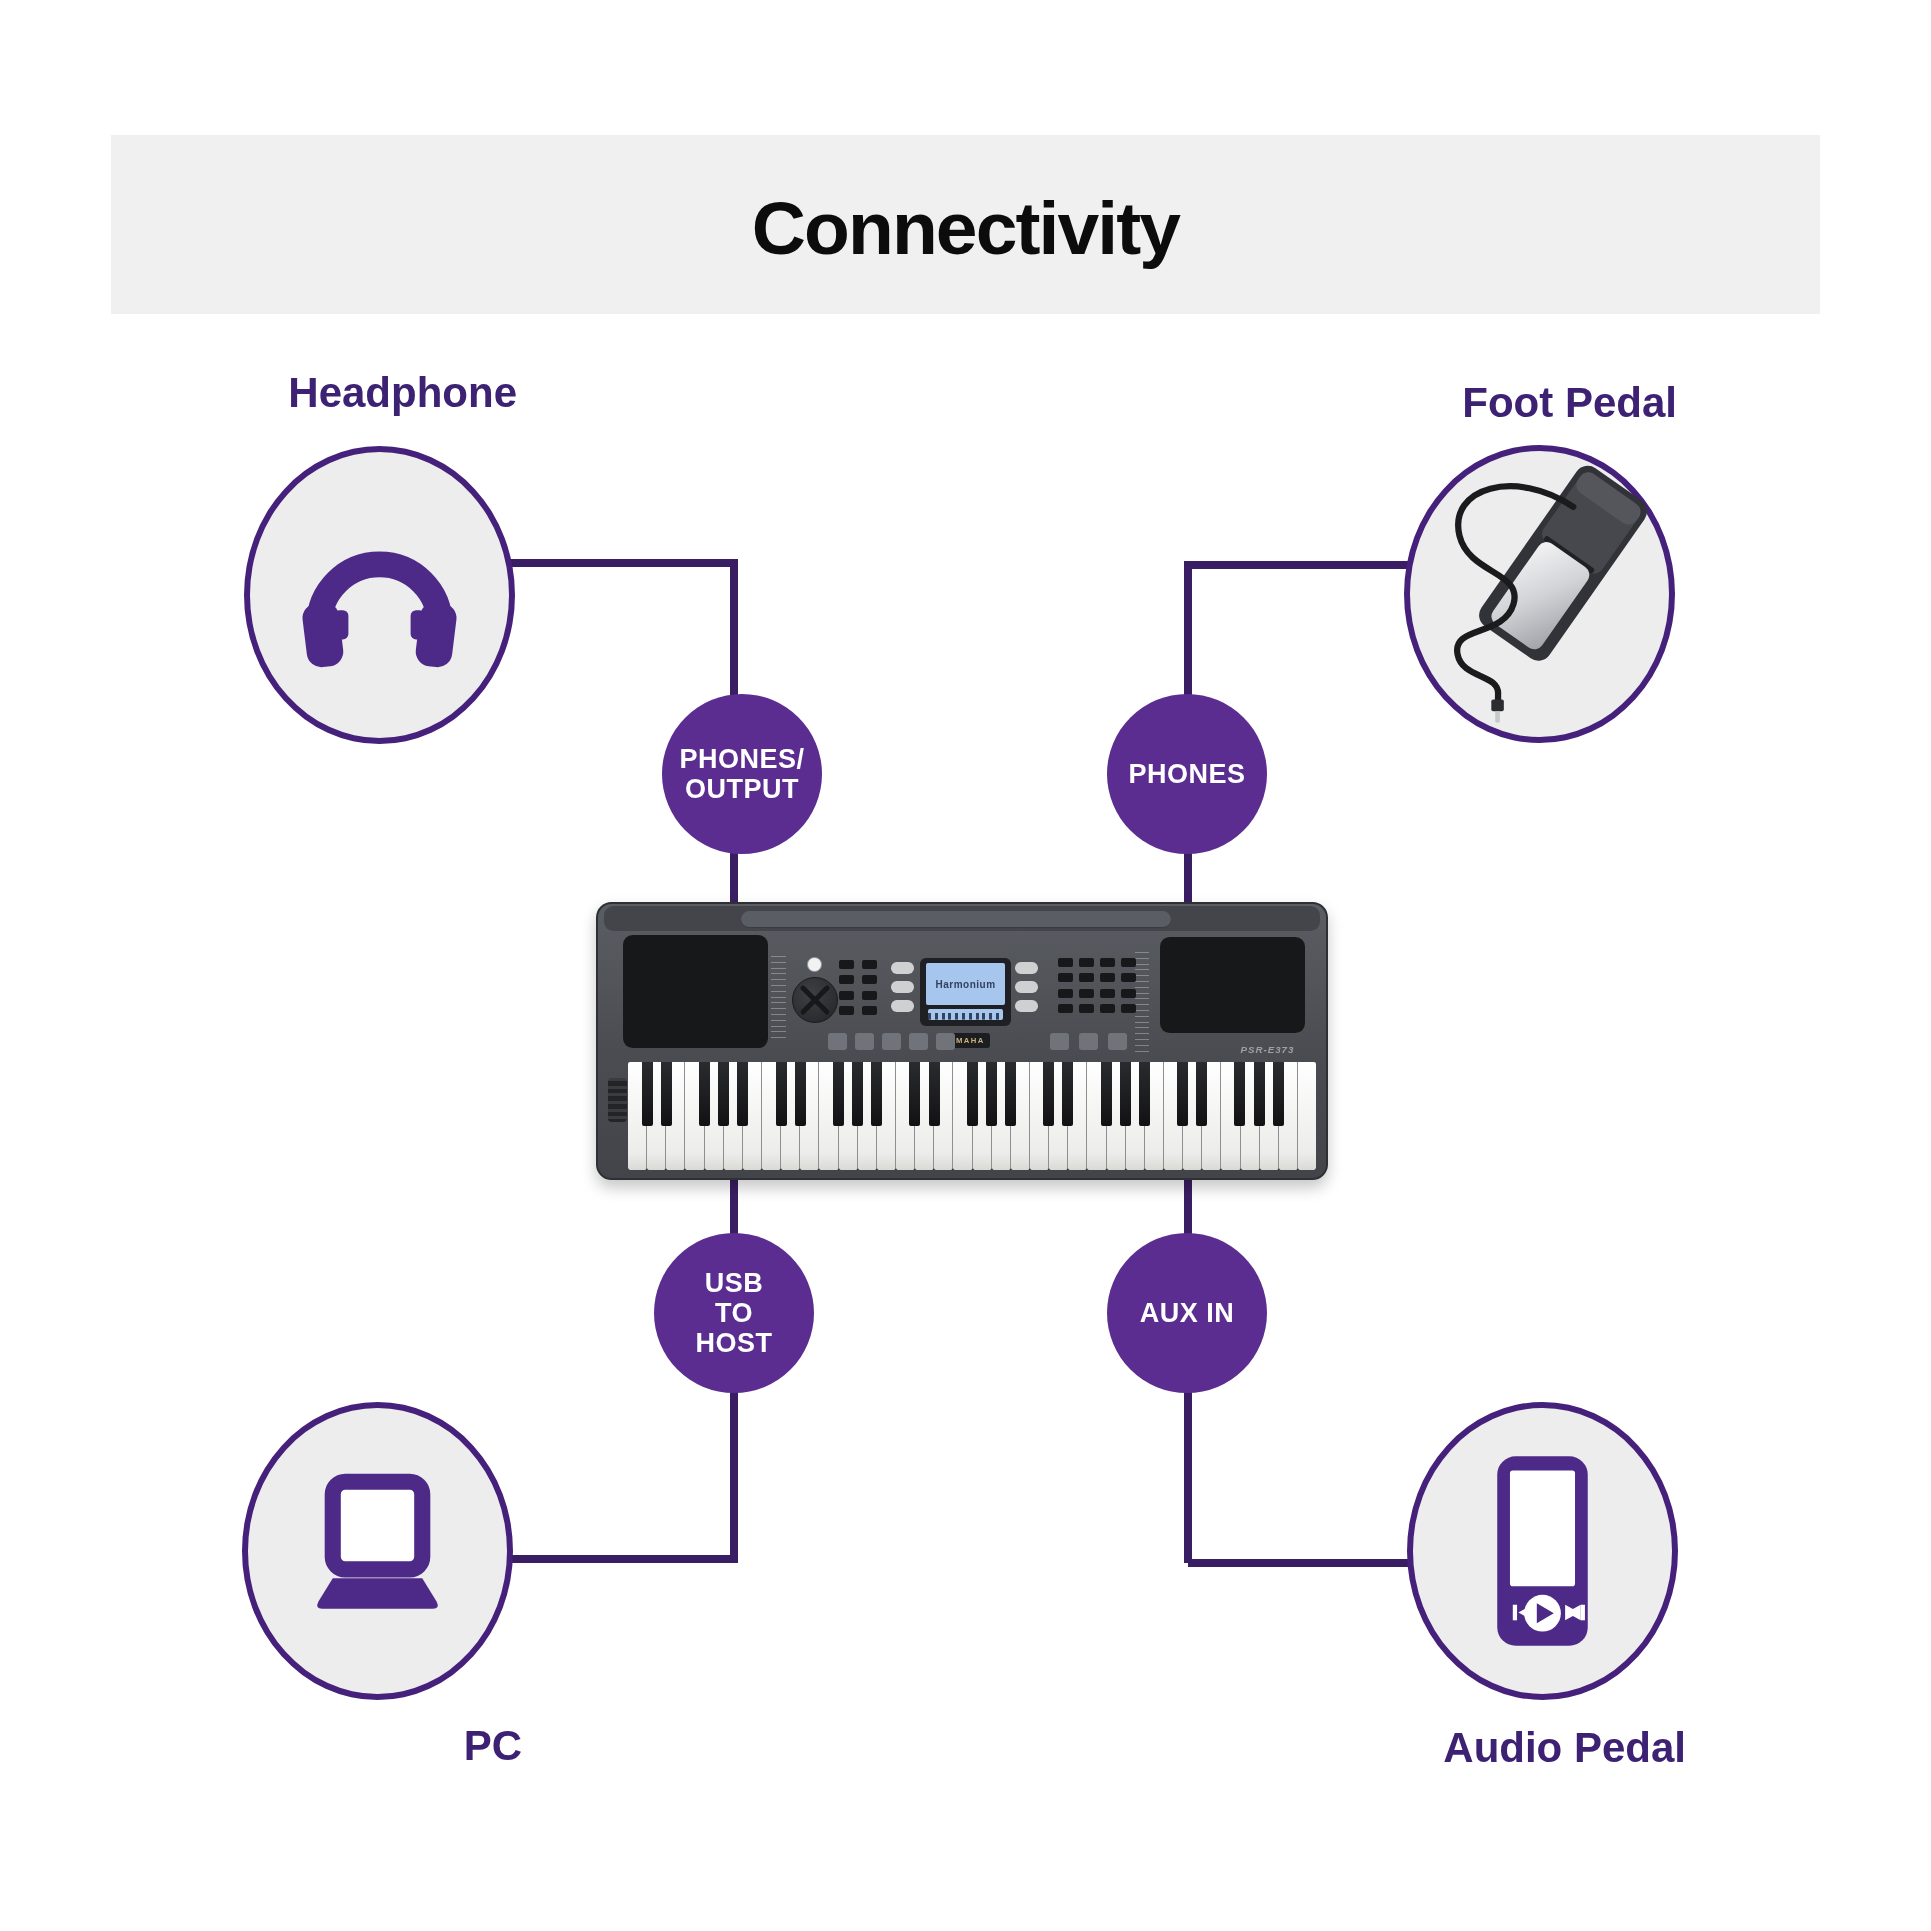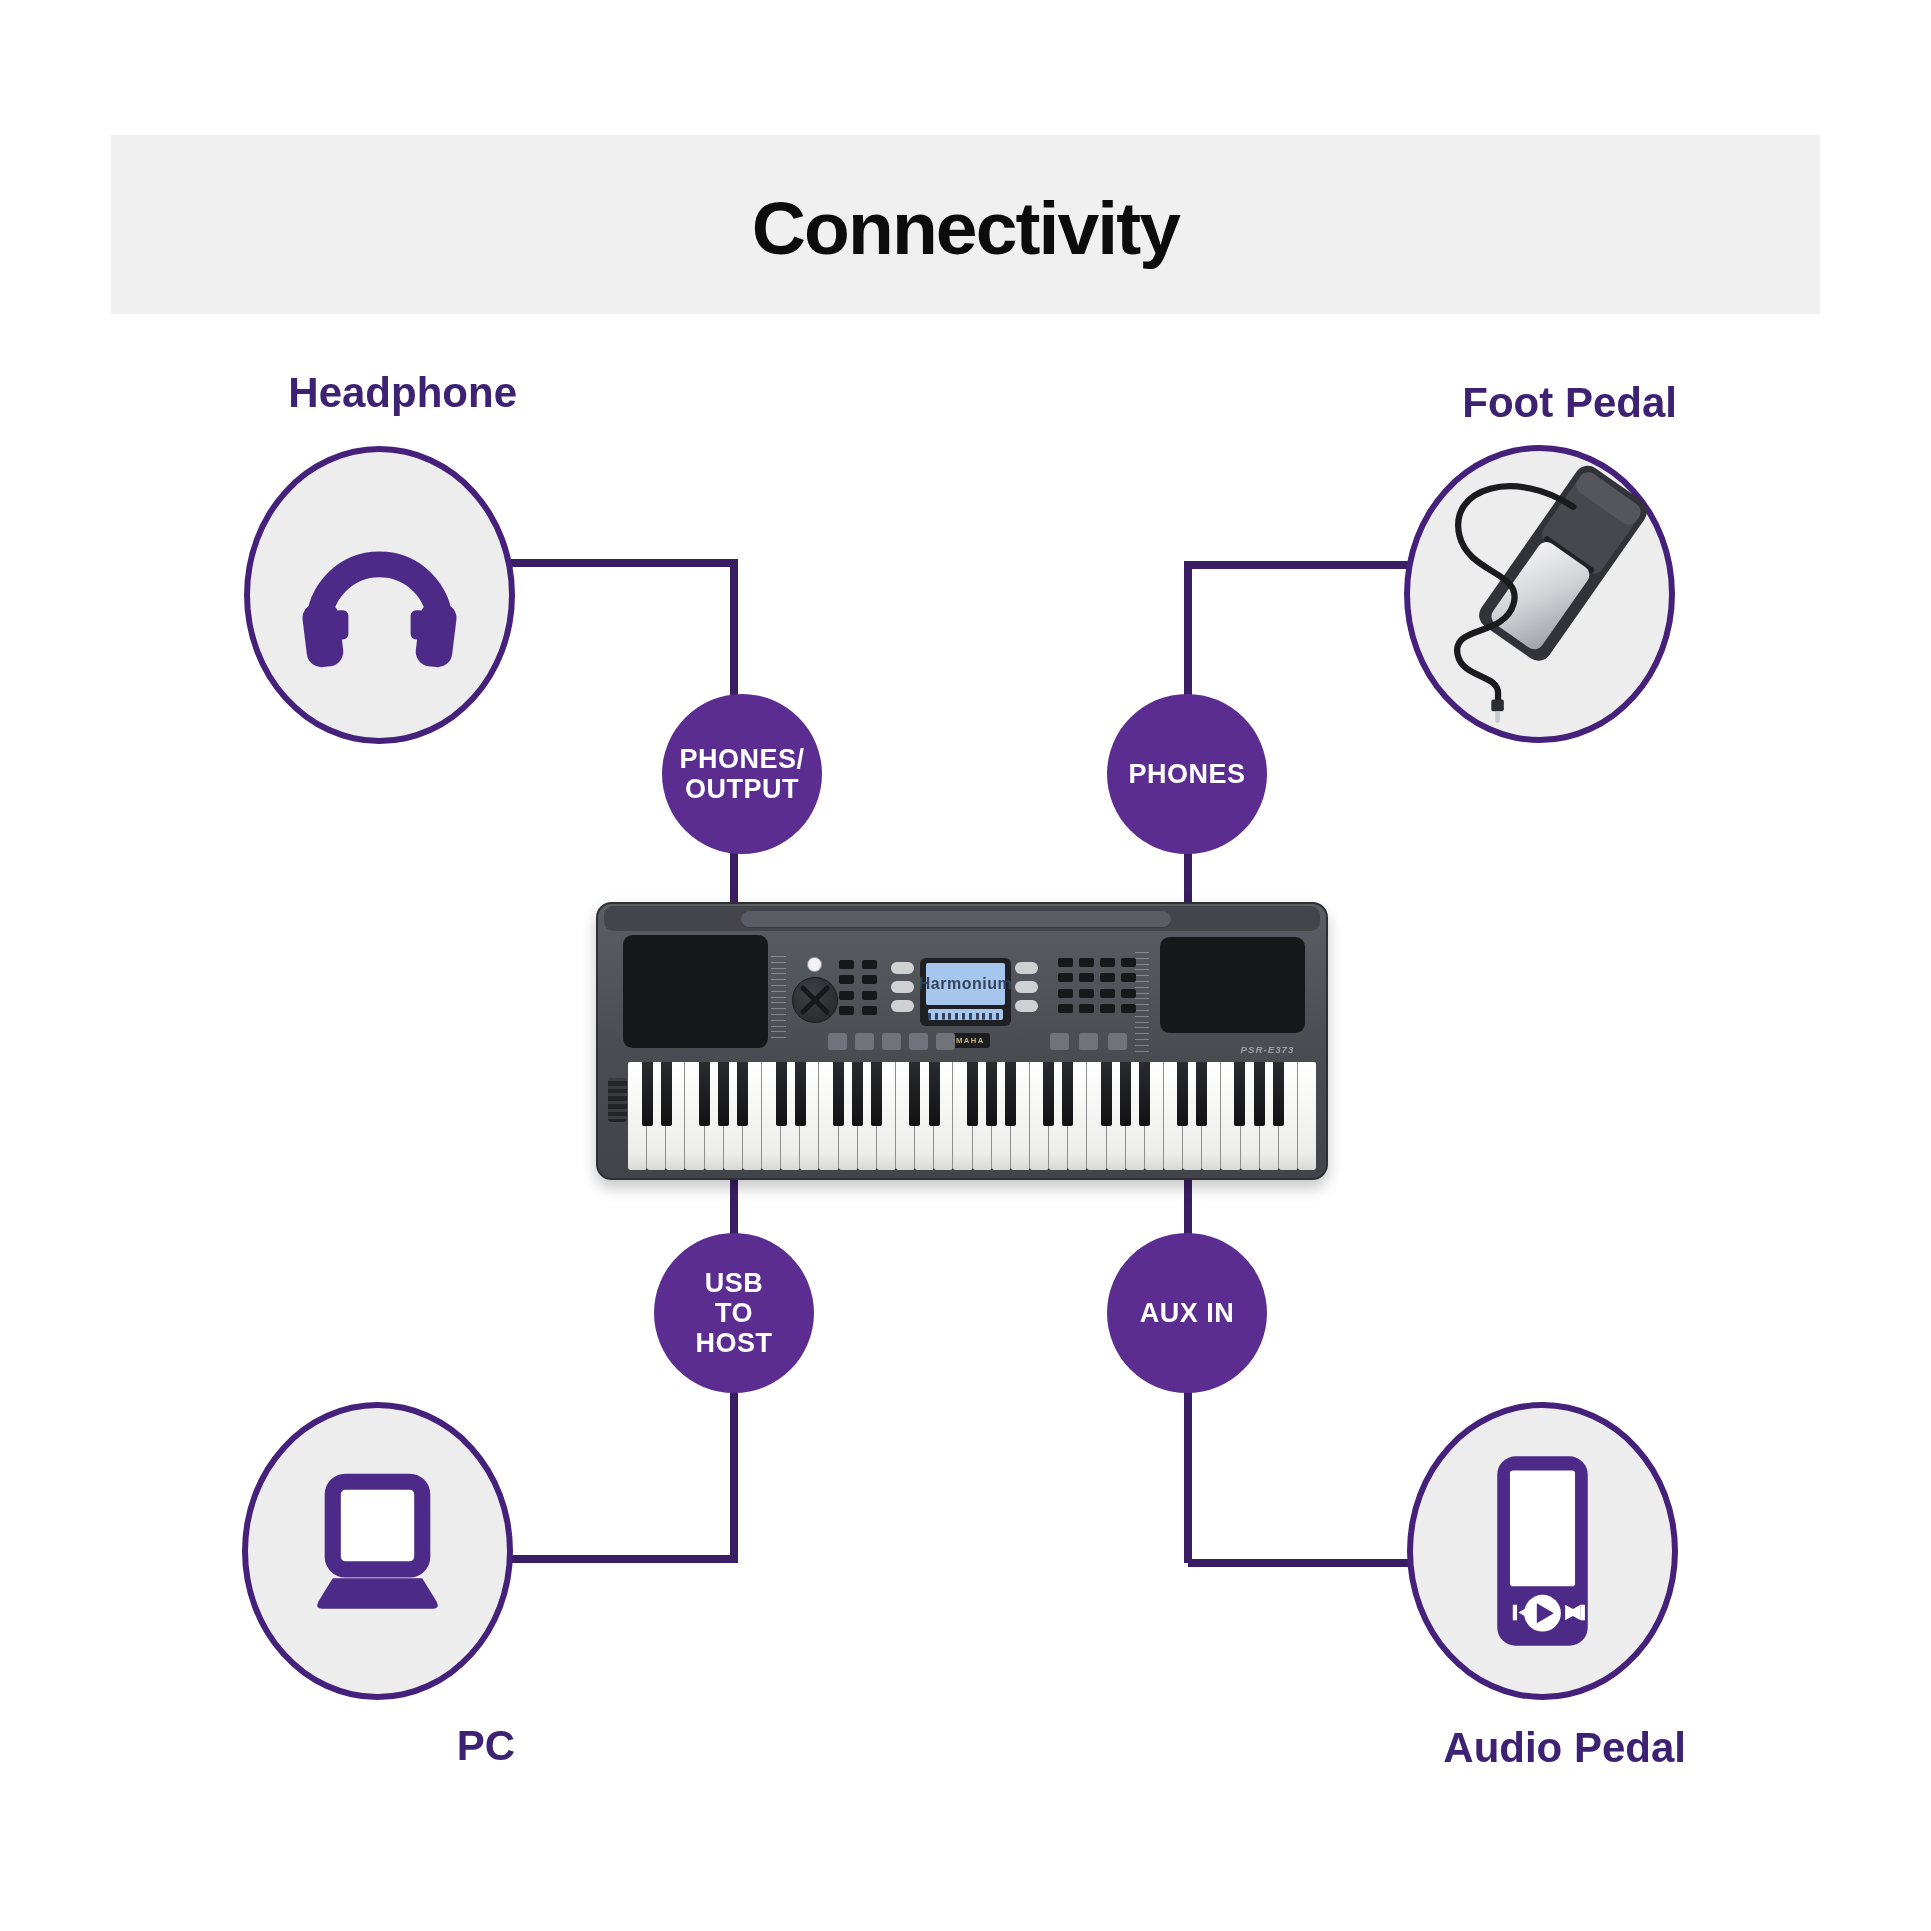--- a/index.html
+++ b/index.html
@@ -40,21 +40,21 @@
   .kb-power{position:absolute;left:211px;top:55px;width:12.6px;height:12.6px;border-radius:50%;
             background:#f2f2f2;border:1px solid #8d9096;}
   .kb-dial{position:absolute;left:196px;top:75px;width:44px;height:44px;border-radius:50%;
            background:radial-gradient(circle at 40% 35%,#3e4045,#232427);border:1.9px solid #1a1b1d;}
   .kb-dial::before,.kb-dial::after{content:"";position:absolute;left:50%;top:50%;width:39px;height:4.8px;
            background:#17181a;border-radius:2.9px;}
   .kb-dial::before{transform:translate(-50%,-50%) rotate(45deg);}
   .kb-dial::after{transform:translate(-50%,-50%) rotate(-45deg);}
   .kb-lcdframe{position:absolute;left:324px;top:56px;width:91px;height:68px;background:#1e2023;border-radius:5.8px;}
   .kb-lcd{position:absolute;left:330px;top:61px;width:79px;height:42px;background:#a6c6ee;border-radius:1.9px;
-          display:flex;align-items:center;justify-content:center;font-size:16px;font-weight:700;
+          display:flex;align-items:center;justify-content:center;font-size:10px;font-weight:700;
           color:#33425e;letter-spacing:0.5px;}
   .kb-lcdstrip{position:absolute;left:332px;top:107px;width:75px;height:10.6px;background:#a6c6ee;border-radius:1.9px;
           background-image:repeating-linear-gradient(90deg,#33425e 0 2.9px,transparent 2.9px 6.8px);background-size:100% 60%;
           background-repeat:no-repeat;background-position:0 100%;}
   .kb-logo{position:absolute;left:342px;top:131px;width:52px;height:15.4px;background:#1c1d20;border-radius:2.9px;
            display:flex;align-items:center;justify-content:center;font-size:7.7px;font-weight:700;
            color:#c9b37a;letter-spacing:1.4px;}
   .kb-model{position:absolute;left:628px;top:142px;width:87px;text-align:center;font-size:9.7px;
             font-style:italic;color:#9ba1a9;letter-spacing:1px;font-weight:bold;}
   .kb-switch{position:absolute;left:11.6px;top:176px;width:19.3px;height:44px;background:#232427;border-radius:3.9px;
@@ -116,21 +116,21 @@
         <rect x="106" y="12" width="74" height="24" rx="10" fill="#55565c"></rect>
         <rect x="112" y="92" width="62" height="6" rx="3" fill="#202124"></rect>
         <rect x="112" y="96" width="62" height="102" rx="10" fill="url(#chrome)"></rect>
       </g>
       <path d="M160 45 C 100 5, 30 25, 42 75 C 52 115, 108 112, 98 146 C 88 180, 34 168, 40 198 C 45 224, 84 218, 82 240 L 82 246" fill="none" stroke="#1b1b1d" stroke-width="6.5" stroke-linecap="round"></path>
       <rect x="75" y="245" width="13" height="12" rx="2" fill="#2c2d30"></rect>
       <rect x="79" y="257" width="5" height="12" rx="2" fill="#c8c9cd"></rect>
     </svg>
   </div>
 
-  <div class="node-label" style="left:241px;top:1722px;width:274px">PC</div>
+  <div class="node-label" style="left:248px;top:1722px;width:274px">PC</div>
   <div class="node" style="left:242px;top:1402px">
     <svg width="179" height="179" viewBox="0 0 100 100">
       <rect x="25" y="11" width="50" height="49" rx="7" fill="#ffffff" stroke="#4e2a88" stroke-width="9"></rect>
       <path d="M19 82 L81 82 Q85 82 83 78 L75 65 L25 65 L17 78 Q15 82 19 82 Z" fill="#4e2a88"></path>
     </svg>
   </div>
 
   <div class="node-label" style="left:1406px;top:1724px;width:280px">Audio Pedal</div>
   <div class="node" style="left:1407px;top:1402px">
     <svg width="145" height="198" viewBox="0 0 100 140">

